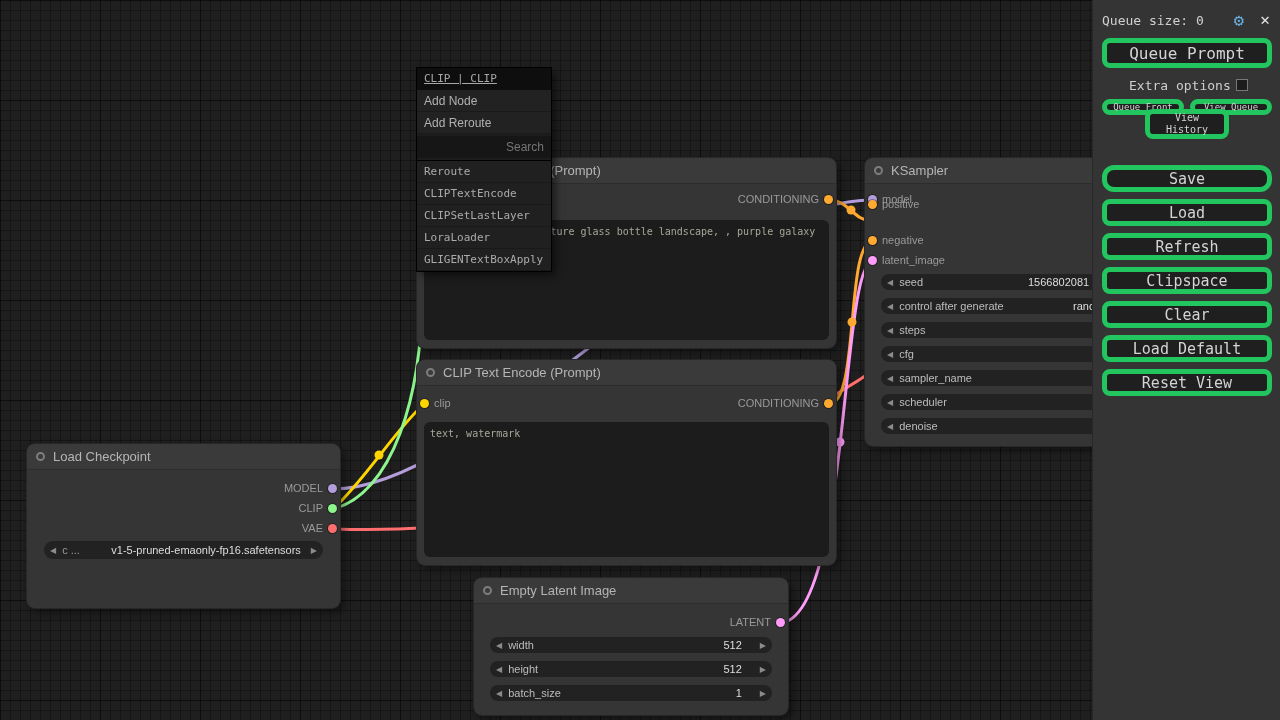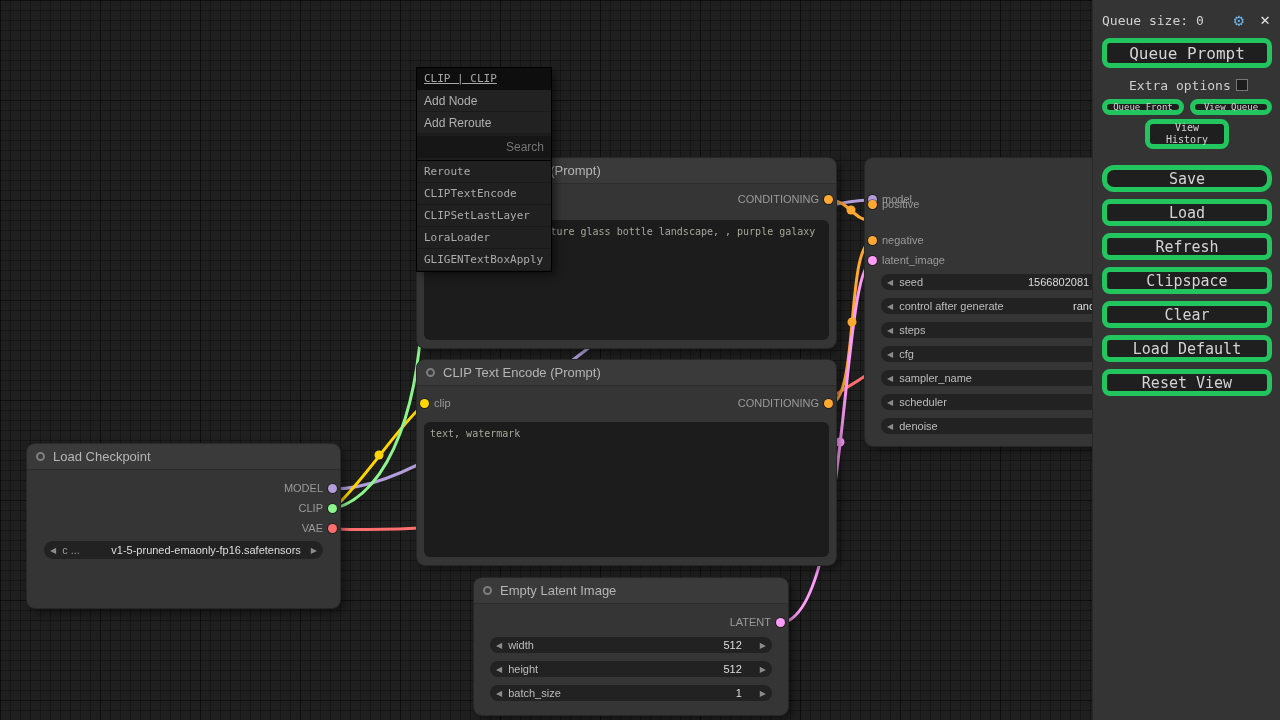--- a/index.html
+++ b/index.html
@@ -107,20 +107,24 @@
       <span>CLIP Text Encode (Prompt)</span>
     </div>
     <div class="slot out" style="top:35px;">
       <span class="lbl">CONDITIONING</span>
       <span class="dot c-cond"></span>
     </div>
     <div class="nodetext" style="left:7px; top:62px; width:405px; height:120px;">beautiful scenery nature glass bottle landscape, , purple galaxy</div>
   </div>
 
   <div class="node" style="left:865px; top:158px; width:270px; height:288px;">
+    <div class="node-title">
+      <span class="collapse-dot"></span>
+      <span>KSampler</span>
+    </div>
     <div class="slot in" style="top:35px;">
       <span class="dot c-model"></span>
       <span class="lbl">model</span>
     </div>
     <div class="slot in" style="top:40px;padding-left:23px;">
       <span class="dot c-cond"></span>
       <span class="lbl">positive</span>
     </div>
     <div class="slot in" style="top:96px;">
       <span class="dot c-latent"></span>
@@ -251,21 +255,21 @@
     <span class="gear">⚙</span>
     <span class="close-x">✕</span>
 
     <button class="btn" style="left:9px; top:38px; width:170px; height:30px; font-size:16px;">Queue Prompt</button>
 
     <span class="extra-label">Extra options</span>
     <span class="checkbox"></span>
 
     <button class="btn" style="left:9px; top:99px; width:82px; height:16px; font-size:9px;">Queue Front</button>
     <button class="btn" style="left:97px; top:99px; width:82px; height:16px; font-size:9px;">View Queue</button>
-    <button class="btn" style="left:52px; top:119px; width:84px; height:30px; font-size:10px;
+    <button class="btn" style="left:52px; top:109px; width:84px; height:30px; font-size:10px;
             white-space:normal; line-height:1.25; padding:0 16px;">View History</button>
 
     <button class="btn" style="left:9px; top:165px; width:170px; height:27px; font-size:15px;border-radius:12px;">Save</button>
     <button class="btn" style="left:9px; top:199px; width:170px; height:27px; font-size:15px;">Load</button>
     <button class="btn" style="left:9px; top:233px; width:170px; height:27px; font-size:15px;">Refresh</button>
     <button class="btn" style="left:9px; top:267px; width:170px; height:27px; font-size:15px;">Clipspace</button>
     <button class="btn" style="left:9px; top:301px; width:170px; height:27px; font-size:15px;">Clear</button>
     <button class="btn" style="left:9px; top:335px; width:170px; height:27px; font-size:15px;">Load Default</button>
     <button class="btn" style="left:9px; top:369px; width:170px; height:27px; font-size:15px;">Reset View</button>
   </div>

